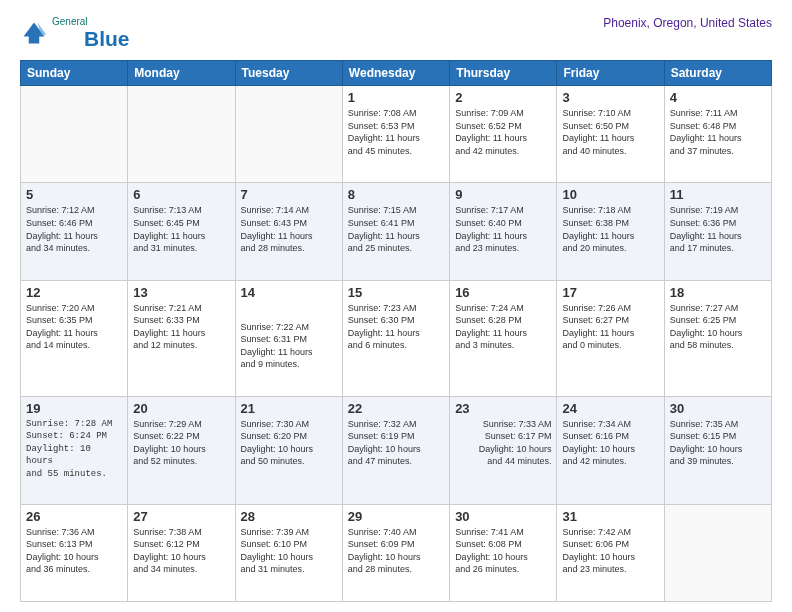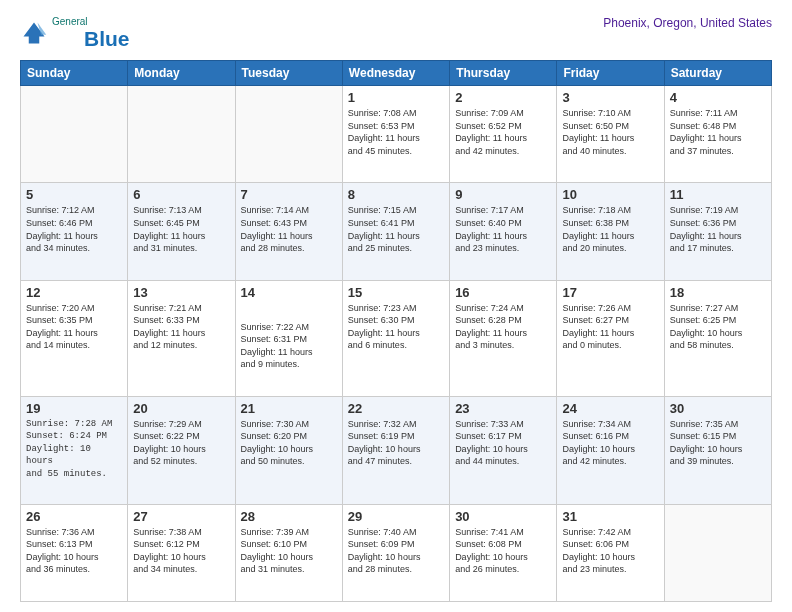--- a/index.html
+++ b/index.html
@@ -297,21 +297,21 @@
           </td>
           <td>
             <span class="day-number">22</span>
             <div class="day-info" style="white-space: pre-line;">Sunrise: 7:32 AM
 Sunset: 6:19 PM
 Daylight: 10 hours
 and 47 minutes.</div>
           </td>
           <td>
             <span class="day-number">23</span>
-            <div class="day-info" style="white-space: pre-line;">Sunrise: 7:33 AM
+            <div class="day-info" style="white-space: pre-line; text-align: right;">Sunrise: 7:33 AM
 Sunset: 6:17 PM
 Daylight: 10 hours
 and 44 minutes.</div>
           </td>
           <td>
             <span class="day-number">24</span>
             <div class="day-info" style="white-space: pre-line;">Sunrise: 7:34 AM
 Sunset: 6:16 PM
 Daylight: 10 hours
 and 42 minutes.</div>

